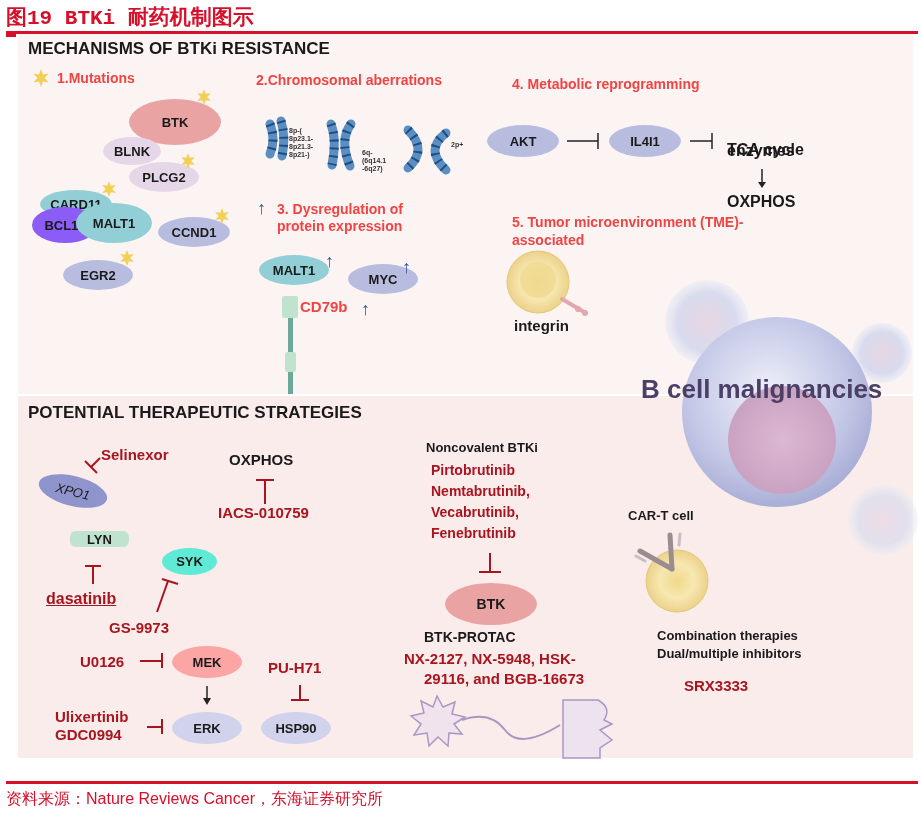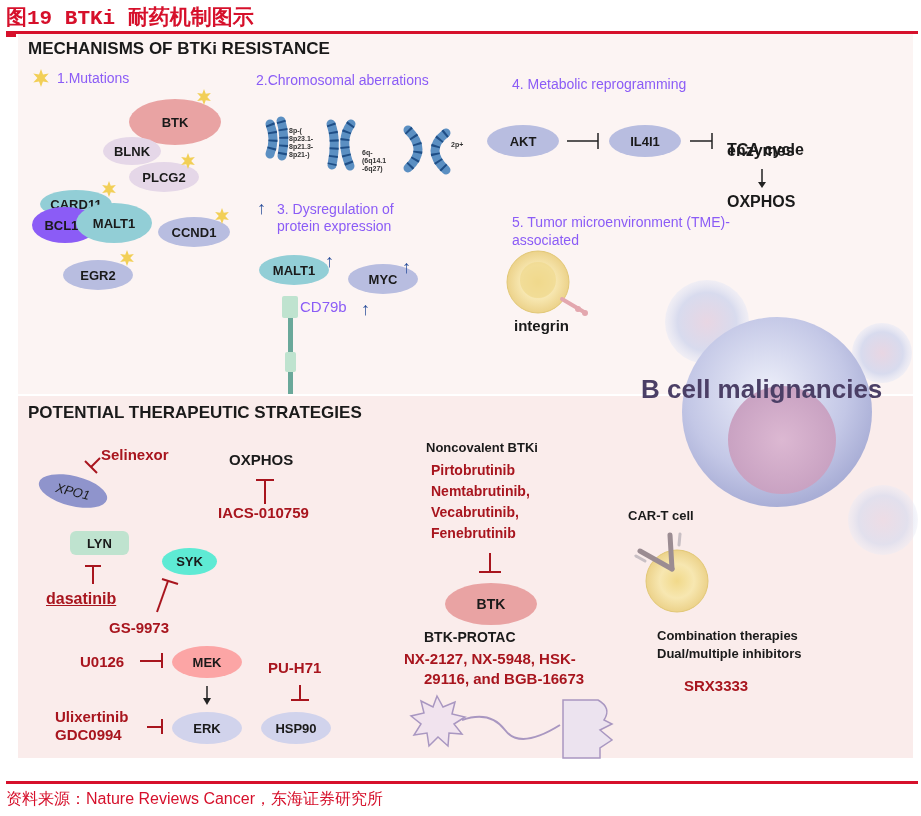--- a/index.html
+++ b/index.html
@@ -6,21 +6,21 @@
   body { width:921px; height:816px; background:#ffffff; position:relative; overflow:hidden;
          font-family:"Liberation Sans", "DejaVu Sans", sans-serif; }
   .abs { position:absolute; }
   .fig-title { left:6px; top:3px; font-size:21px; font-weight:bold; color:#d6102b; white-space:nowrap;font-family:Liberation Mono, monospace; }
   .top-rule { left:6px; top:31px; width:912px; height:3px; background:#d6102b; }
   .top-rule-tick { left:6px; top:31px; width:10px; height:6px; background:#d6102b; }
   .panel { left:18px; width:895px; background:#fcf2f1; }
   .panel-top { top:34px; height:360px; background:#fcf4f3; }
   .panel-bottom { top:396px; height:362px; background:#faeceb; }
   .h1 { font-size:17px; font-weight:bold; color:#1a1a1a; white-space:nowrap; }
-  .h2 { font-size:14px; font-weight:normal; color:#8b5cf6; white-space:nowrap; }
+  .h2 { font-size:14px; font-weight:bold; color:#ef4444; white-space:nowrap; }
   .lbl { font-size:13px; font-weight:bold; color:#1a1a1a; white-space:nowrap; }
   .red { color:#a8151e; }
   .ell { display:flex; align-items:center; justify-content:center; border-radius:50%;
          font-size:13px; font-weight:bold; color:#1a1a1a; white-space:nowrap; }
   .star { width:16px; height:16px; background:#f2cf57;
           clip-path:polygon(50% 0%,61% 30%,93% 25%,70% 50%,93% 75%,61% 70%,50% 100%,39% 70%,7% 75%,30% 50%,7% 25%,39% 30%); }
   .arrow-up { color:#2a4e9a; font-size:18px; font-weight:bold; line-height:18px; }
   .src-rule { left:6px; top:781px; width:912px; height:3px; background:#d6102b; }
   .source { left:6px; top:789px; font-size:16px; color:#d6102b; white-space:nowrap; }
   svg { position:absolute; overflow:visible; }
@@ -186,21 +186,21 @@
   <line x1="207" y1="686" x2="207" y2="700" stroke="#222" stroke-width="1.5"></line>
   <polygon points="203,698 211,698 207,705" fill="#222"></polygon>
 </svg>
 
 <div class="abs lbl red" style="left:101px;top:446px;font-size:15px;">Selinexor</div>
 <div class="abs ell" style="left:38px;top:476px;width:70px;height:30px;background:#8f94cc;transform:rotate(14deg);font-style:italic;font-weight:normal;">XPO1</div>
 
 <div class="abs" style="left:229px;top:451px;font-size:15px;font-weight:bold;color:#1a1a1a;white-space:nowrap;">OXPHOS</div>
 <div class="abs lbl red" style="left:218px;top:504px;font-size:15px;">IACS-010759</div>
 
-<div class="abs" style="left:70px;top:531px;width:59px;height:24px;background:#bfe3cf;border-radius:6px;display:flex;align-items:center;justify-content:center;font-size:13px;font-weight:bold;color:#1a1a1a;">LYN</div>
+<div class="abs" style="left:70px;top:531px;width:59px;height:16px;background:#bfe3cf;border-radius:6px;display:flex;align-items:center;justify-content:center;font-size:13px;font-weight:bold;color:#1a1a1a;">LYN</div>
 <div class="abs lbl red" style="left:46px;top:590px;font-size:16px;text-decoration:underline;">dasatinib</div>
 
 <div class="abs ell" style="left:162px;top:548px;width:55px;height:27px;background:#5eead4;">SYK</div>
 <div class="abs lbl red" style="left:109px;top:619px;font-size:15px;">GS-9973</div>
 
 <div class="abs lbl red" style="left:80px;top:653px;font-size:15px;">U0126</div>
 <div class="abs ell" style="left:172px;top:646px;width:70px;height:32px;background:#fca5a5;">MEK</div>
 
 <div class="abs lbl red" style="left:55px;top:708px;font-size:15px;">Ulixertinib</div>
 <div class="abs lbl red" style="left:55px;top:726px;font-size:15px;">GDC0994</div>

